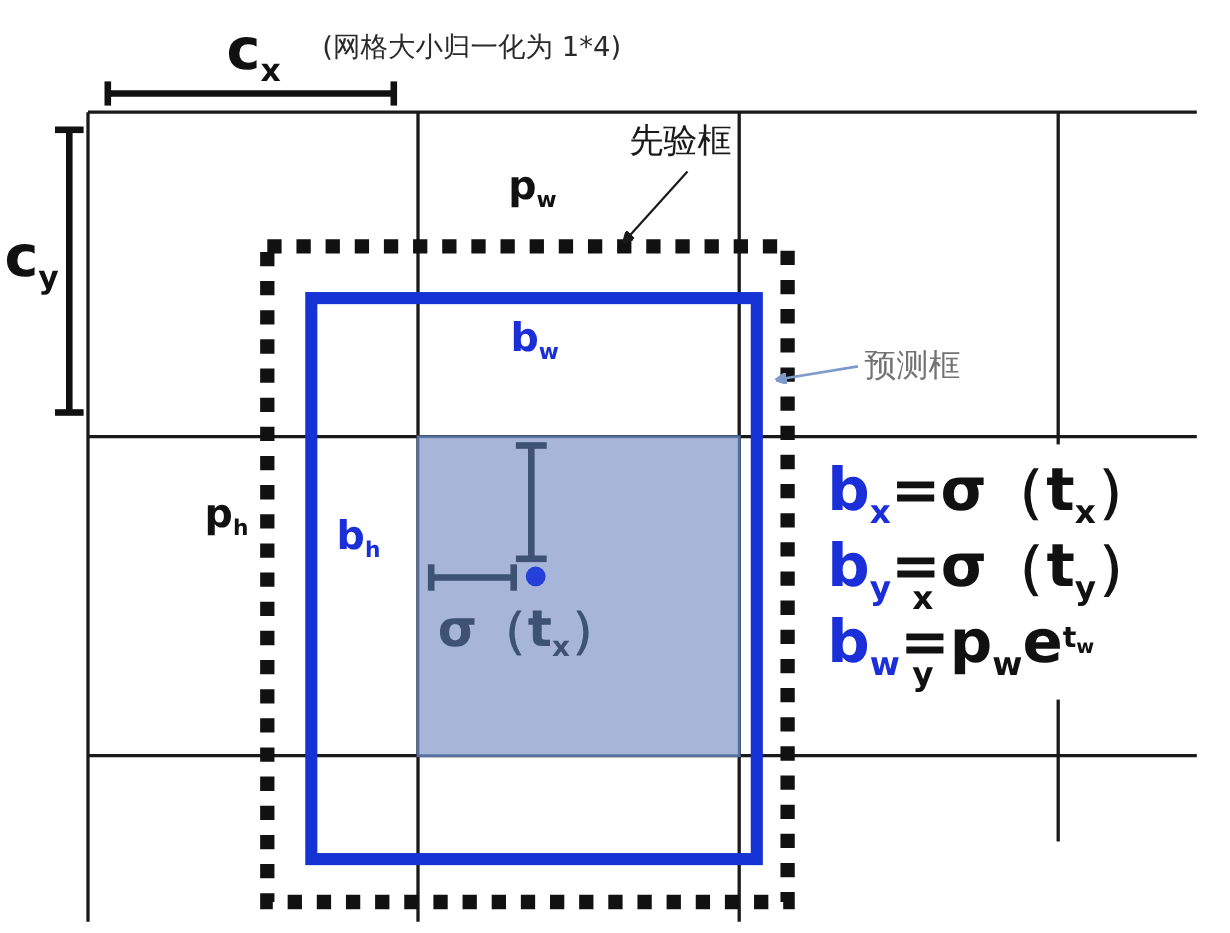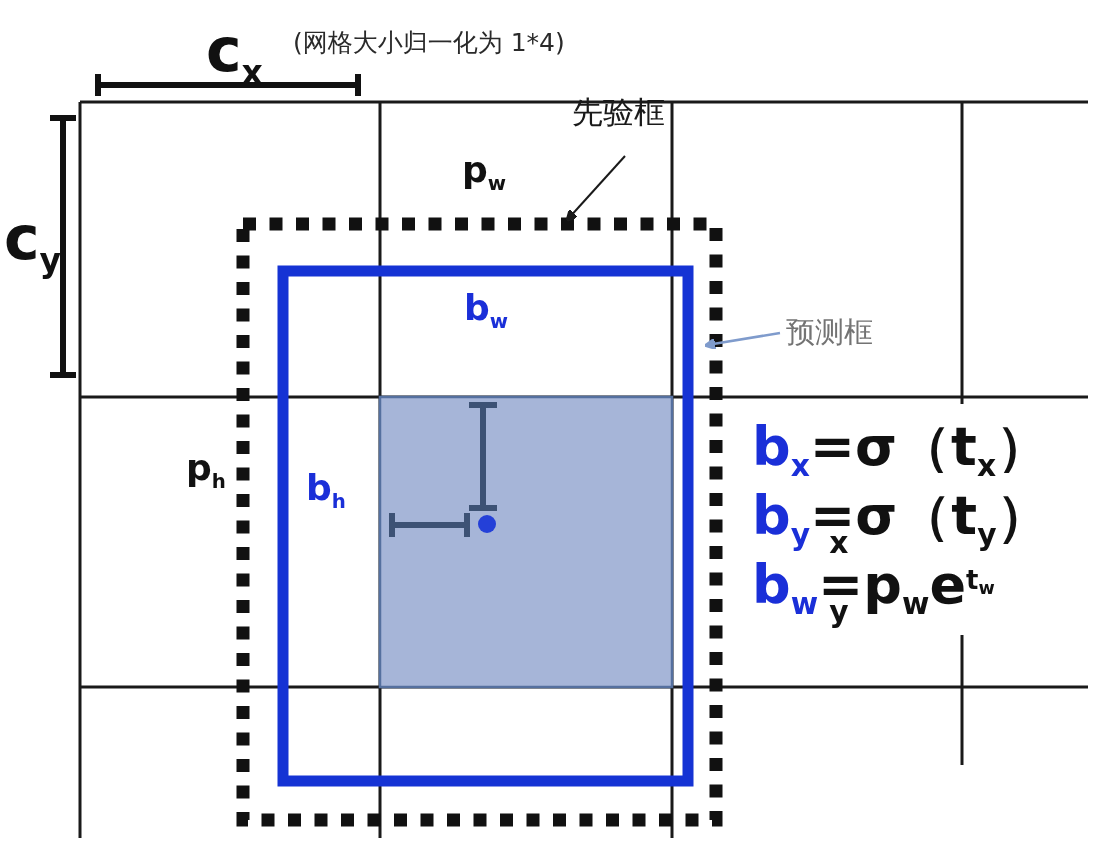--- a/index.html
+++ b/index.html
@@ -16,21 +16,21 @@
   .cjk{font-weight:400;color:#1a1a1a;}
   .sb{display:inline-block;font-size:0.55em;transform:translateY(0.38em);}
   .sp{display:inline-block;font-size:0.48em;transform:translateY(-0.55em);}
   .sp .sb2{display:inline-block;font-size:0.68em;transform:translateY(0.32em);}
   
   #formulas{position:absolute;left:752px;top:404px;font-size:54px;font-weight:600;color:#111111;}
   #formulas .frow{display:block;height:69px;}
   #formulas .fline{display:inline-block;background:#ffffff;padding-right:6px;line-height:69px;}
   
   .sigma-lbl{font-size:46px;font-weight:600;}
-  .axis-lbl{font-size:60px;font-weight:700;}
+  .axis-lbl{font-size:52px;font-weight:700;}
   .box-lbl{font-size:36px;font-weight:700;}
 </style>
 </head>
 <body>
 
 <div id="stage">
 
   <svg id="shapes" viewBox="0 0 1118 848" xmlns="http://www.w3.org/2000/svg">
     <defs>
       <marker id="arrow-black" markerWidth="10" markerHeight="10" refX="8" refY="5" orient="auto" markerUnits="userSpaceOnUse">
@@ -106,25 +106,28 @@
   </div>
 
   <div class="lbl math box-lbl blue" style="left:464px;top:274px;">
     <span>b</span><span class="sb">w</span>
   </div>
 
   <div class="lbl math box-lbl blue" style="left:306px;top:454px;">
     <span>b</span><span class="sb">h</span>
   </div>
 
-  <div class="lbl cjk" style="left:572px;top:97px;font-size:31px;">先验框</div>
+  <div class="lbl cjk" style="left:572px;top:113px;font-size:31px;">先验框</div>
 
   <div class="lbl steel" style="left:786px;top:318px;font-size:29px;">预测框</div>
 
 
+  <div class="lbl slate sigma-lbl" style="left:398px;top:548px;">
+    <span>σ（t</span><span class="sb">x</span><span>）</span>
+  </div>
 
   <div id="formulas">
     <span class="frow"><span class="fline">
       <span class="blue">b</span><span class="blue sb">x</span><span>=σ（t</span><span class="sb">x</span><span>）+c</span><span class="sb">x</span>
     </span></span>
     <span class="frow"><span class="fline">
       <span class="blue">b</span><span class="blue sb">y</span><span>=σ（t</span><span class="sb">y</span><span>）+c</span><span class="sb">y</span>
     </span></span>
     <span class="frow"><span class="fline">
       <span class="blue">b</span><span class="blue sb">w</span><span>=p</span><span class="sb">w</span><span>e</span><span class="sp"><span>t</span><span class="sb2">w</span></span>

